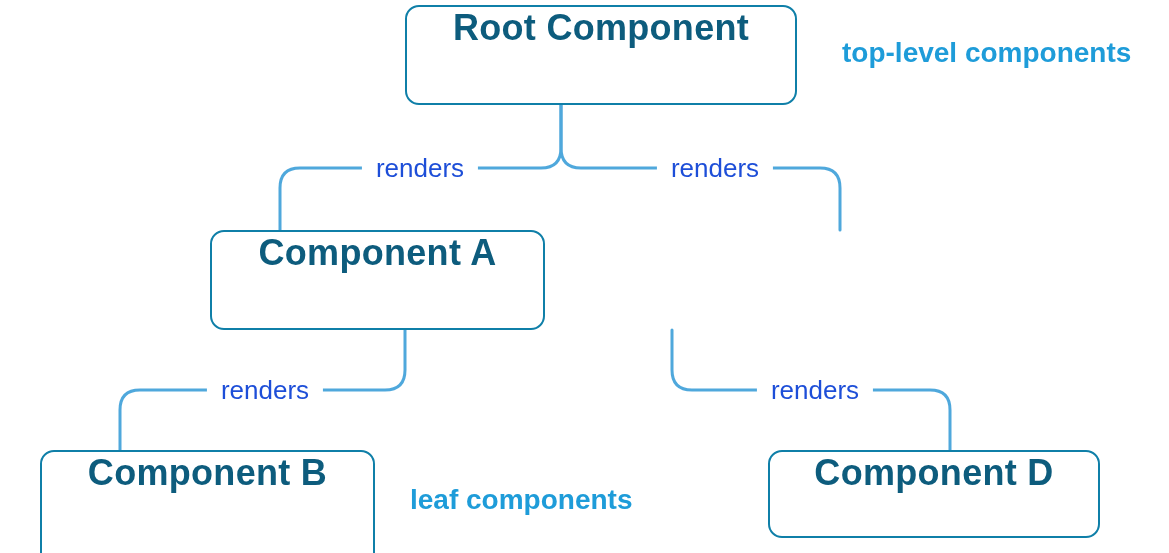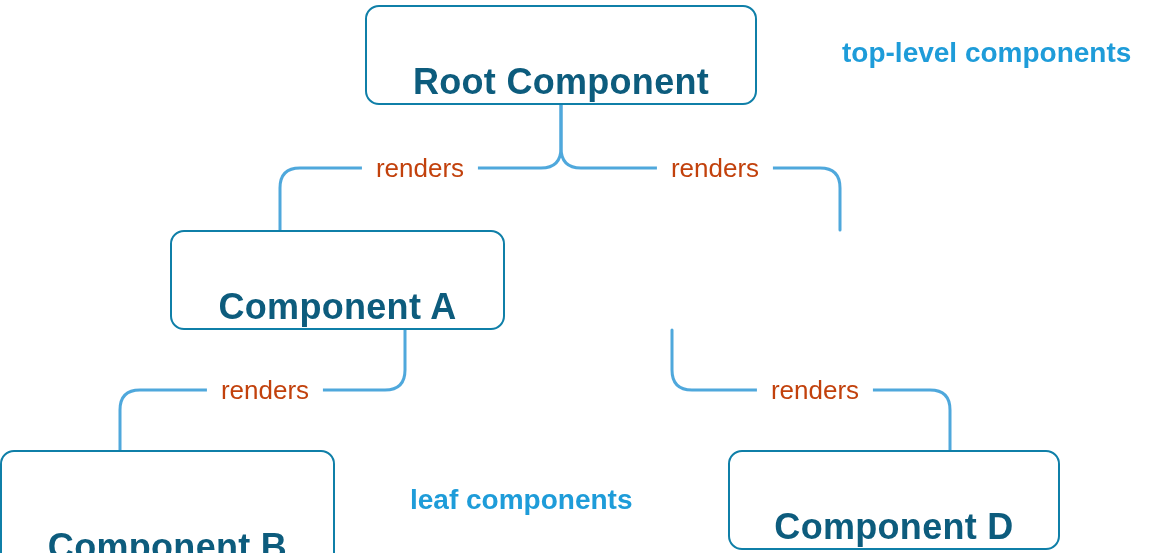--- a/index.html
+++ b/index.html
@@ -27,35 +27,36 @@
     stroke-width: 3;
     stroke-linecap: round;
   }
   .node {
     position: absolute;
     box-sizing: border-box;
     background: #ffffff;
     border: 2.5px solid #0f7fa8;
     border-radius: 14px;
     display: flex;
-    align-items: flex-end;
+    align-items: flex-start;
     justify-content: center;
+    margin-left: 40px;
   }
   .node-label {
     color: #0d5c7d;
     font-size: 36px;
     font-weight: 600;
     letter-spacing: 0.3px;
     white-space: nowrap;
   }
   .edge-label {
     position: absolute;
     transform: translate(-50%, -50%);
     background: #ffffff;
-    color: #c2410c;
+    color: #1d4ed8;
     font-size: 26px;
     font-weight: 500;
     padding: 0 14px;
     white-space: nowrap;
     line-height: 1.1;
   }
   .annotation {
     position: absolute;
     color: #1e9cd9;
     font-size: 28px;
@@ -87,20 +88,20 @@
 
   <div class="node" style="left:170px; top:230px; width:335px; height:100px">
     <span class="node-label">Component A</span>
   </div>
 
 
   <div class="node" style="left:0px; top:450px; width:335px; height:120px">
     <span class="node-label">Component B</span>
   </div>
 
-  <div class="node" style="left:728px; top:450px; width:332px; height:100px">
+  <div class="node" style="left:728px; top:450px; width:332px; height:88px">
     <span class="node-label">Component D</span>
   </div>
 
   <span class="annotation" style="left:410px; top:485px">leaf components</span>
   <span class="annotation" style="left:842px; top:38px">top-level components</span>
 
 </div>
 
 </body></html>

